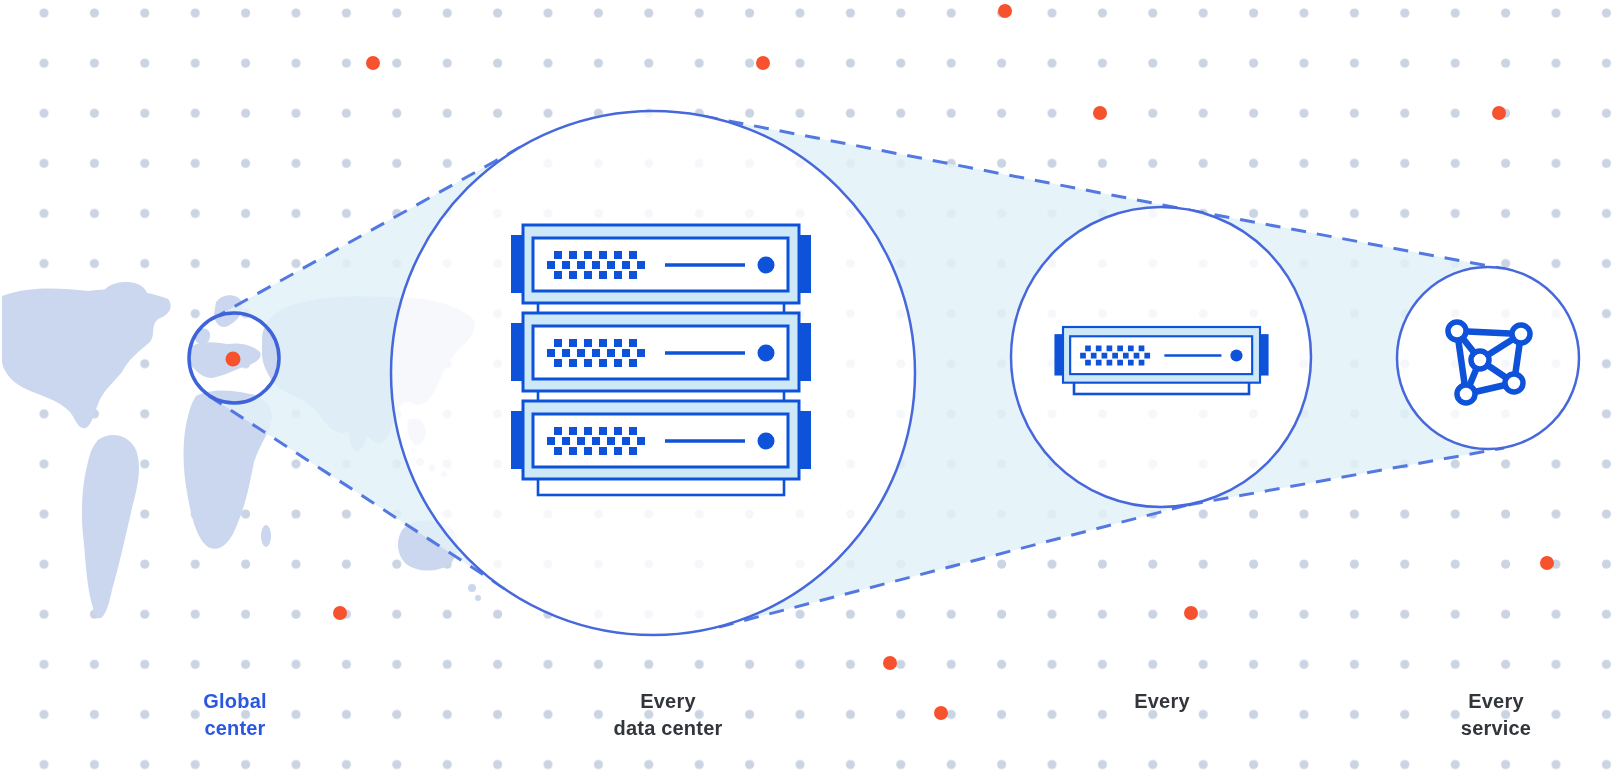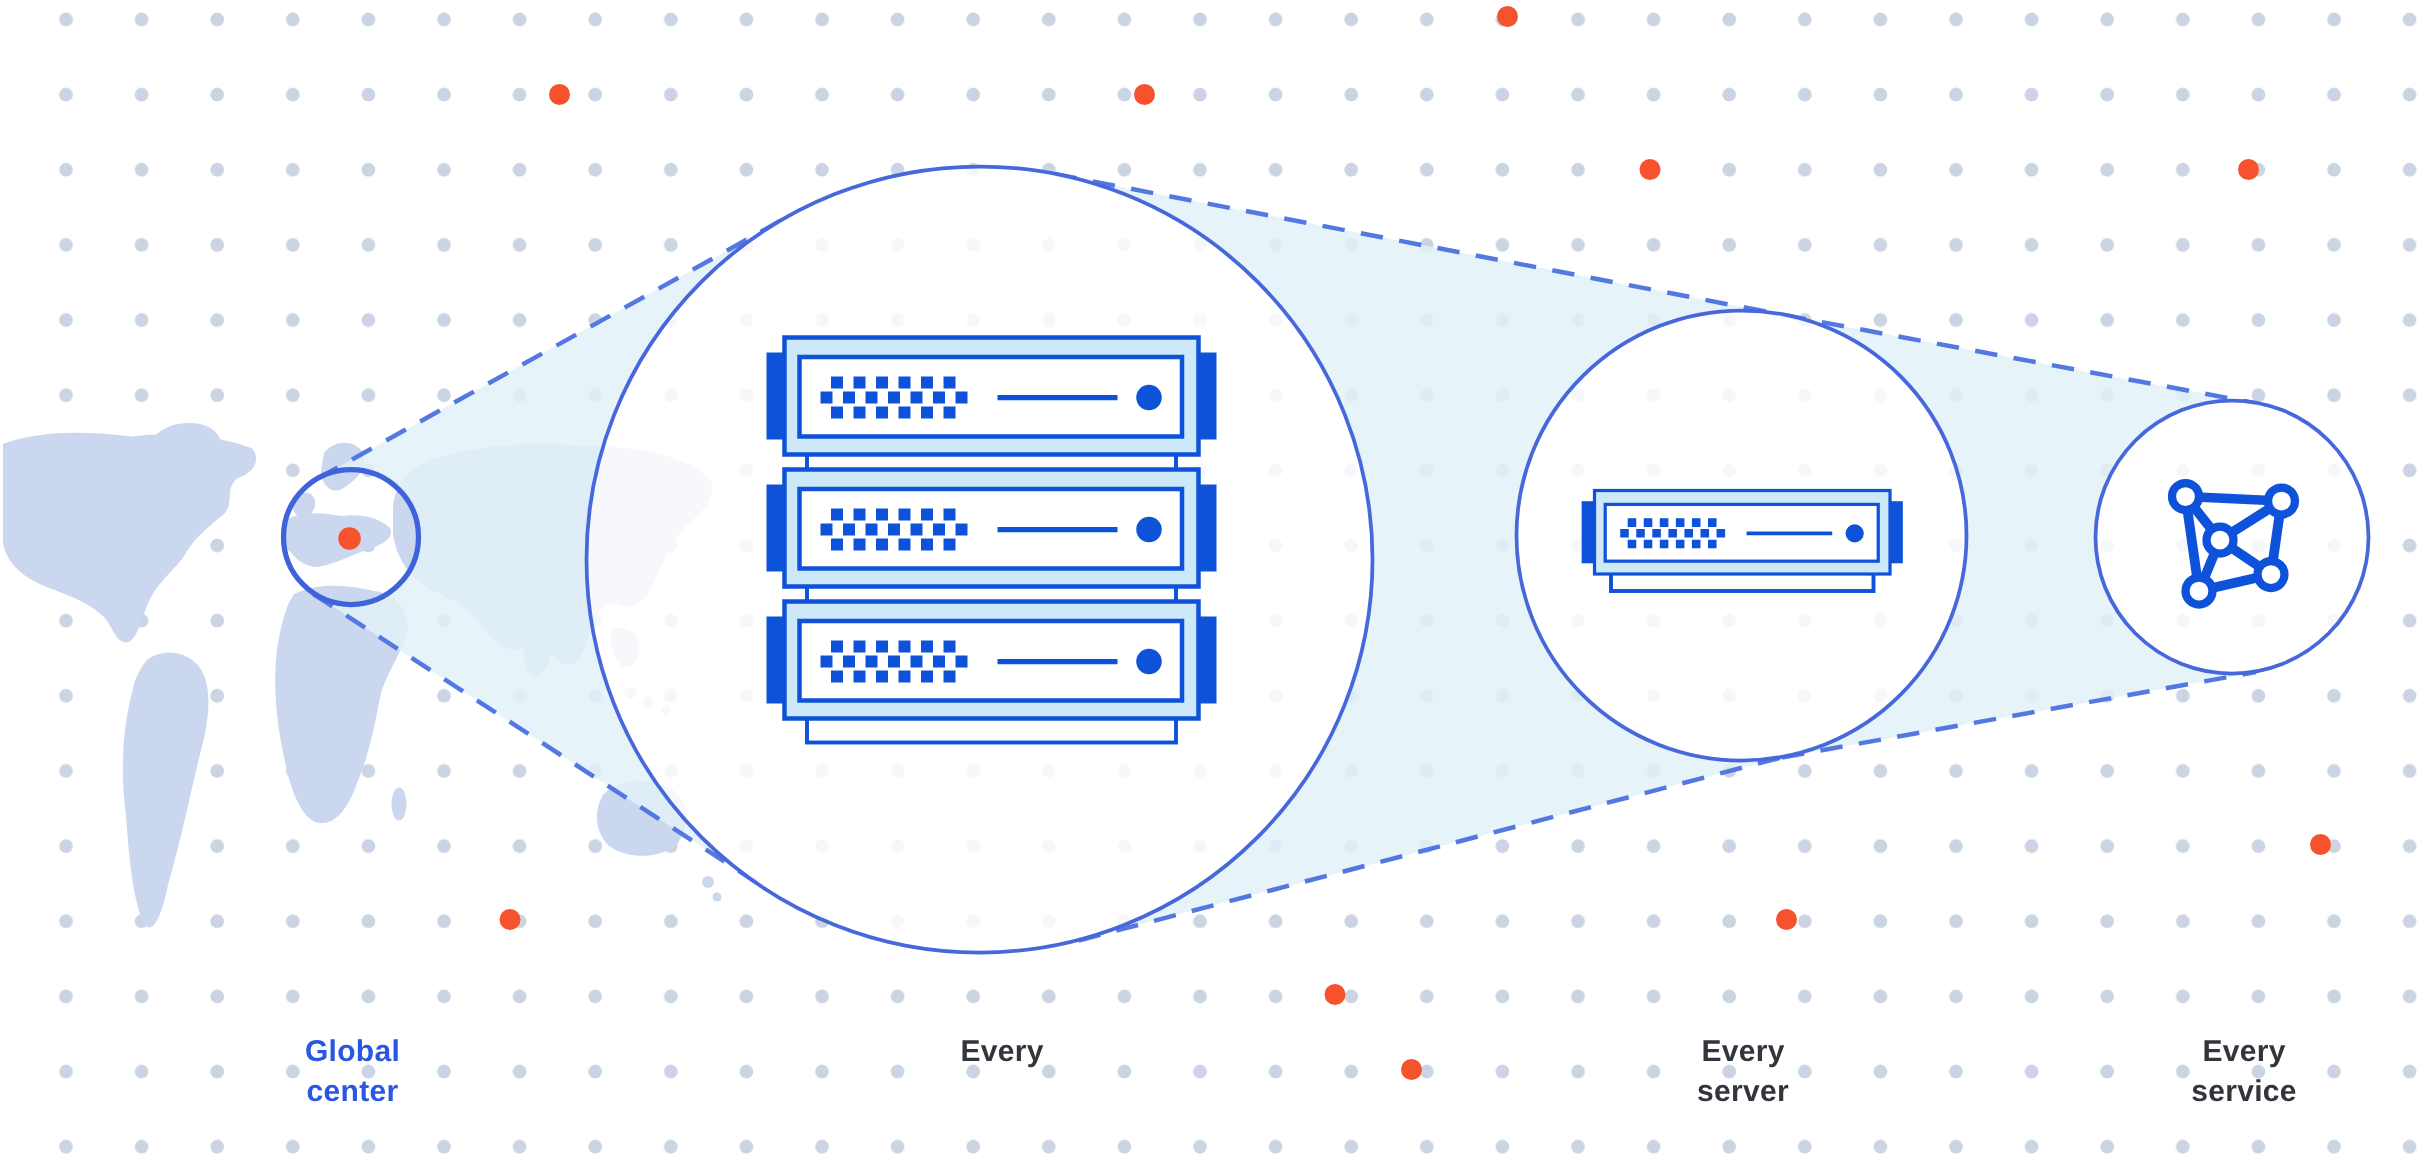--- a/index.html
+++ b/index.html
@@ -137,23 +137,23 @@
     <circle class="mesh-n" cx="1480" cy="360" r="9"></circle>
   </g>
 </svg>
 
 <div class="stage-label blue" style="left:235px">
   <div>Global</div>
   <div>center</div>
 </div>
 <div class="stage-label" style="left:668px">
   <div>Every</div>
+  <div>data center</div>
 </div>
 <div class="stage-label" style="left:1162px">
   <div>Every</div>
-  <div>server</div>
 </div>
 <div class="stage-label" style="left:1496px">
   <div>Every</div>
   <div>service</div>
 </div>
 
 </div>
 
 </body></html>

